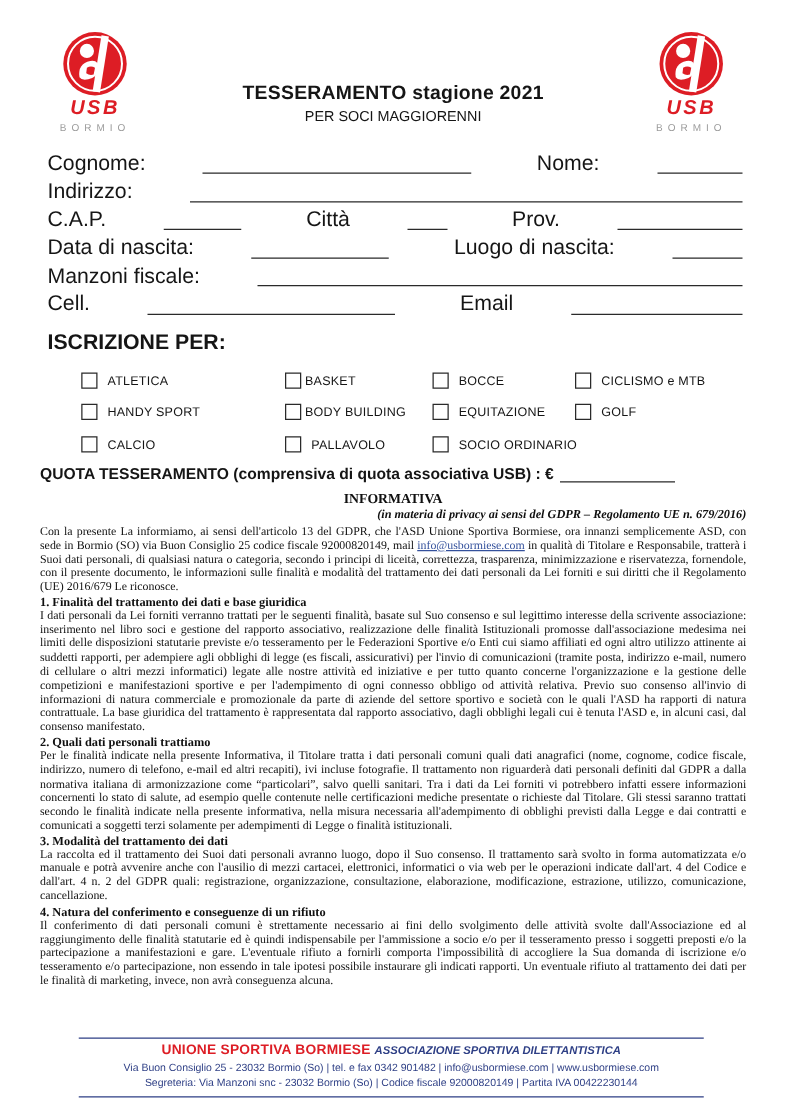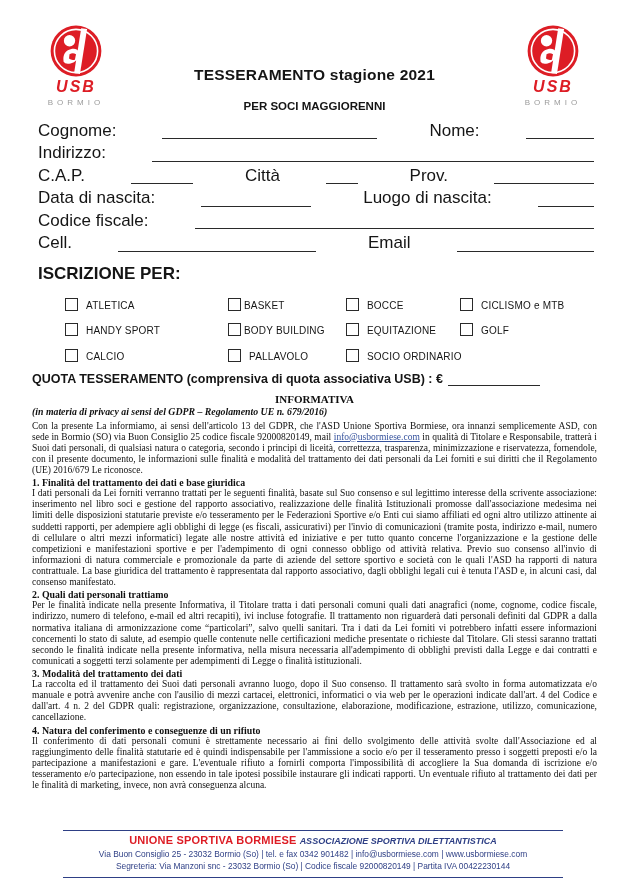--- a/index.html
+++ b/index.html
@@ -16,21 +16,21 @@
   }
 
   
   .header { display:flex; justify-content:flex-start; align-items:flex-start; height:88px; }
   .logo { width:88px; text-align:center; flex:none; }
   .logo svg { width:54px; height:54px; display:block; margin:0 auto; }
   .logo-usb { color:#DD1D25; font-weight:bold; font-style:italic; font-size:16px; letter-spacing:2px; line-height:1; margin-top:1px; }
   .logo-bormio { color:#9b9b9b; font-size:8px; letter-spacing:4px; margin-top:3px; }
   .title-block { text-align:center; margin-top:42px; flex:1; }
   .title { font-size:15.5px; font-weight:bold; letter-spacing:0.2px; }
-  .subtitle { font-size:11.5px; font-weight:bold; margin-top:16px; }
+  .subtitle { font-size:11.5px; font-weight:normal; margin-top:4px; }
 
   
   .form-section { margin:8px 0 0 6px; }
   .frow { display:flex; align-items:center; height:22.5px; font-size:17px;gap:43px; }
   .lbl { white-space:nowrap; line-height:1.1; }
   .fill { border-bottom:1.1px solid #2a2a2a; height:15px; margin:0 3px; }
   .grow { flex:1; }
   .w62  { flex:0 0 62px; }
   .w100 { flex:0 0 100px; }
   .w110 { flex:0 0 110px; }
@@ -45,21 +45,21 @@
   .box { width:11px; height:11px; border:1.2px solid #2a2a2a; background:#fff; flex:none; margin-right:8px; }
   .cb.tight .box { margin-right:3px; }
   .cb-label { font-size:10px; letter-spacing:0.2px; white-space:nowrap; }
 
   .quota-row { display:flex; align-items:flex-end; font-weight:bold; font-size:12.5px; margin-top:5px; height:19px; }
   .quota-fill { width:92px; border-bottom:1.3px solid #2a2a2a; height:14px; margin-left:5px; }
 
   
   .informativa { font-family:"Liberation Serif", serif; margin-top:7px; color:#101010; }
   .inf-title { text-align:center; font-weight:bold; font-size:11px; }
-  .inf-subtitle { text-align:left; font-weight:bold; font-style:italic; font-size:9.8px; margin:1px 0 4px 0; }
+  .inf-subtitle { text-align:right; font-weight:bold; font-style:italic; font-size:9.8px; margin:1px 0 4px 0; }
   .inf-p { font-size:9.5px; line-height:1.16; text-align:justify; }
   .inf-h { font-size:9.9px; font-weight:bold; line-height:1.2; margin-top:1px; }
   .mail-link { color:#34519C; text-decoration:underline; cursor:pointer; }
 
   
   .footer {
     position:absolute; bottom:8px; left:63px; width:500px;
     border-top:1.7px solid #2E3F85; border-bottom:1.7px solid #2E3F85;
     text-align:center; padding:3px 0 4px 0;
   }
@@ -129,21 +129,21 @@
       <span class="lbl ml6">Prov.</span>
       <span class="fill w100"></span>
     </div>
     <div class="frow">
       <span class="lbl">Data di nascita:</span>
       <span class="fill w110"></span>
       <span class="lbl ml6">Luogo di nascita:</span>
       <span class="fill grow"></span>
     </div>
     <div class="frow">
-      <span class="lbl">Codice fiscale:</span>
+      <span class="lbl">Manzoni fiscale:</span>
       <span class="fill grow"></span>
     </div>
     <div class="frow">
       <span class="lbl">Cell.</span>
       <span class="fill w198"></span>
       <span class="lbl ml6">Email</span>
       <span class="fill grow"></span>
     </div>
   </div>
 

